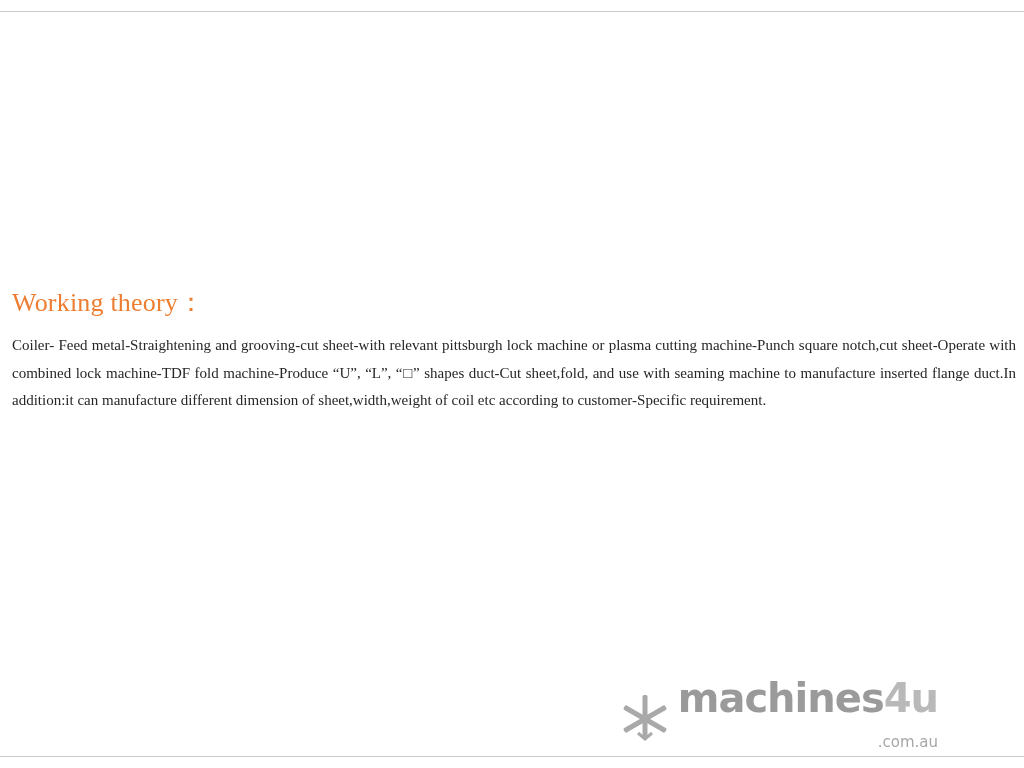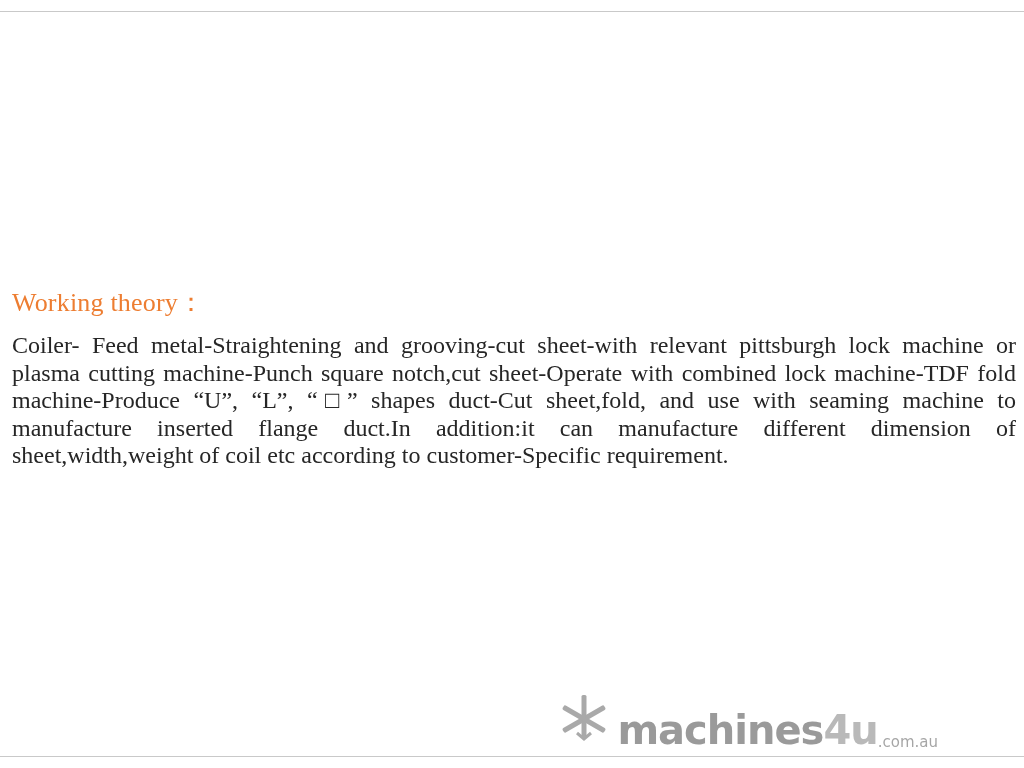--- a/index.html
+++ b/index.html
@@ -42,21 +42,21 @@
     color: #ED7D31;
     font-size: 26px;
     line-height: 30px;
     font-weight: normal;
     margin: 0 0 14px 0;
     letter-spacing: 0.2px;
   }
   .body-text {
     font-family: "Liberation Serif", serif;
     color: #262626;
-    font-size: 24px;
+    font-size: 15px;
     line-height: 27.5px;
     text-align: justify;
     text-justify: inter-word;
     margin: 0;
     width: 1004px;
   }
 
   
   .watermark {
     position: absolute;
@@ -69,21 +69,21 @@
   .wm-mark {
     width: 54px;
     height: 54px;
     margin-right: 6px;
     margin-bottom: 4px;
     position: relative;
     flex: none;
   }
   .wm-text-wrap {
     display: flex;
-    flex-direction: row;
+    flex-direction: column;
     align-items: flex-end;
     line-height: 1;
     text-align: right;
   }
   .wm-main {
     font-family: "DejaVu Sans", sans-serif;
     font-weight: bold;
     font-size: 40px;
     color: #8d8d8d;
     letter-spacing: -1px;

